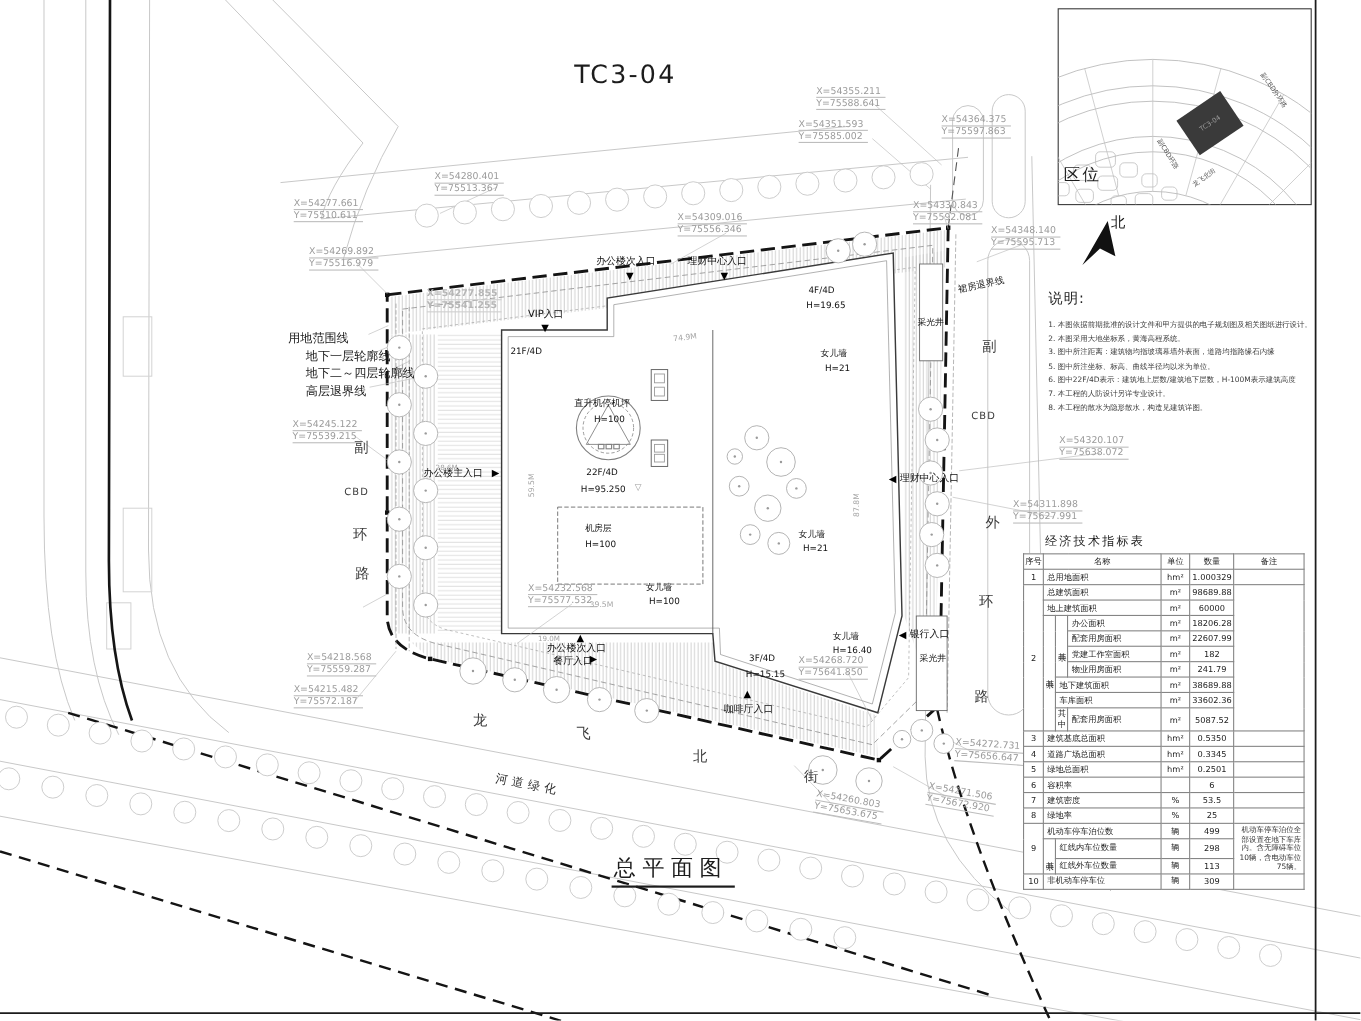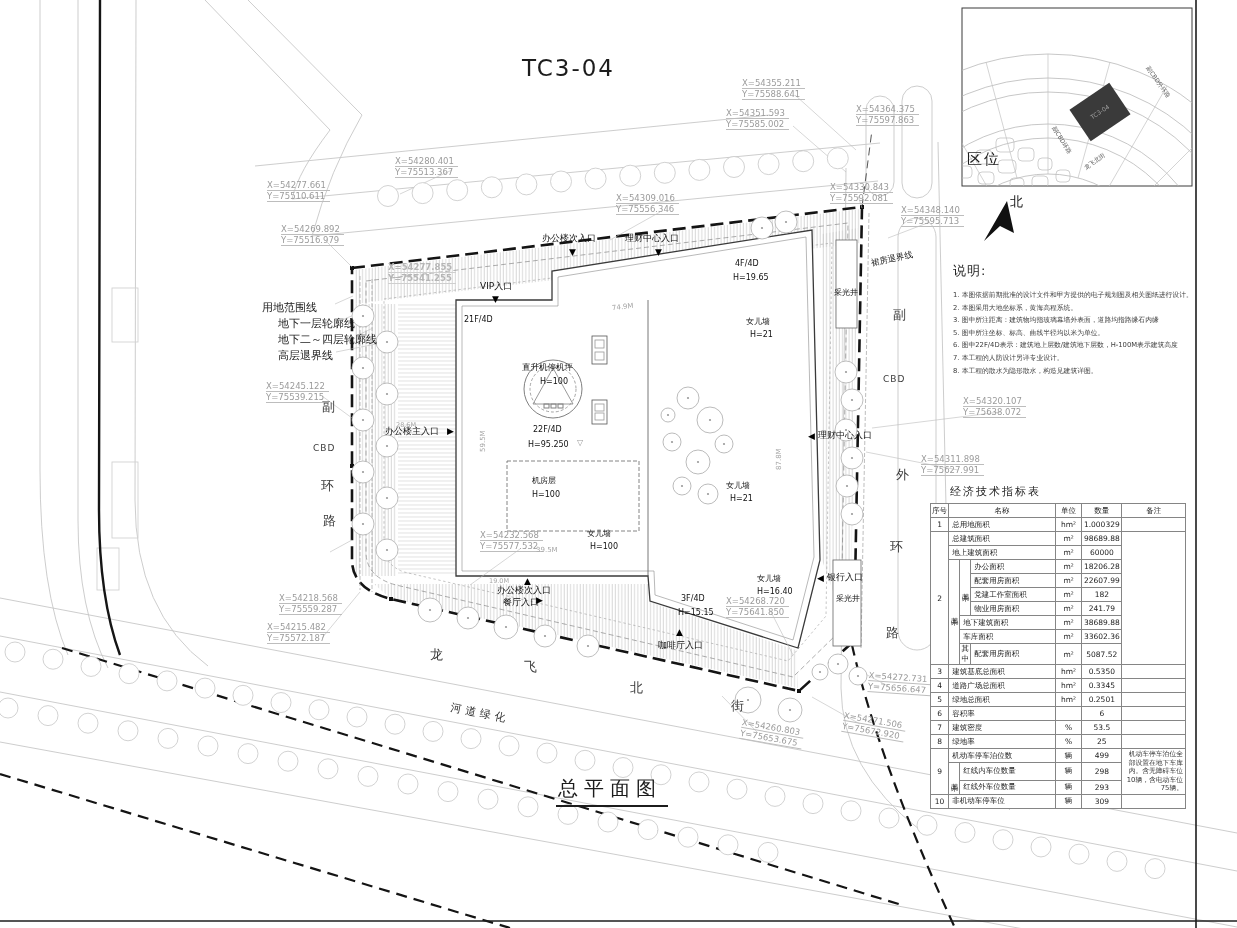--- a/index.html
+++ b/index.html
@@ -654,21 +654,21 @@
         </tr>
   <tr>
           <td rowspan="2" class="vt">其中</td>
           <td colspan="2" class="nm">红线内车位数量</td>
           <td>辆</td>
           <td>298</td>
         </tr>
   <tr>
           <td colspan="2" class="nm">红线外车位数量</td>
           <td>辆</td>
-          <td>293</td>
+          <td>113</td>
         </tr>
   <tr>
           <td>10</td>
           <td colspan="3" class="nm">非机动车停车位</td>
           <td>辆</td>
           <td>309</td>
           <td></td>
         </tr>
 </tbody>
     </table>

